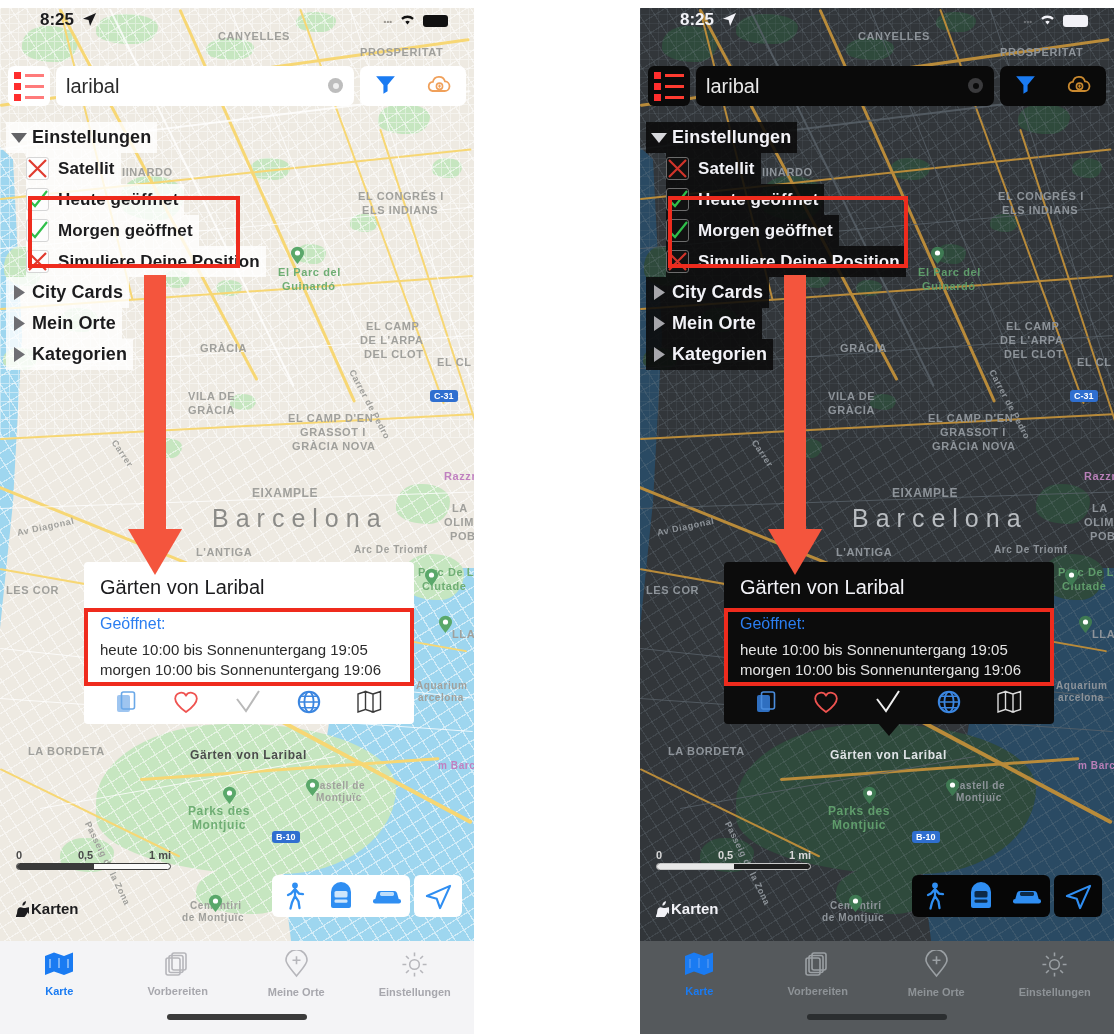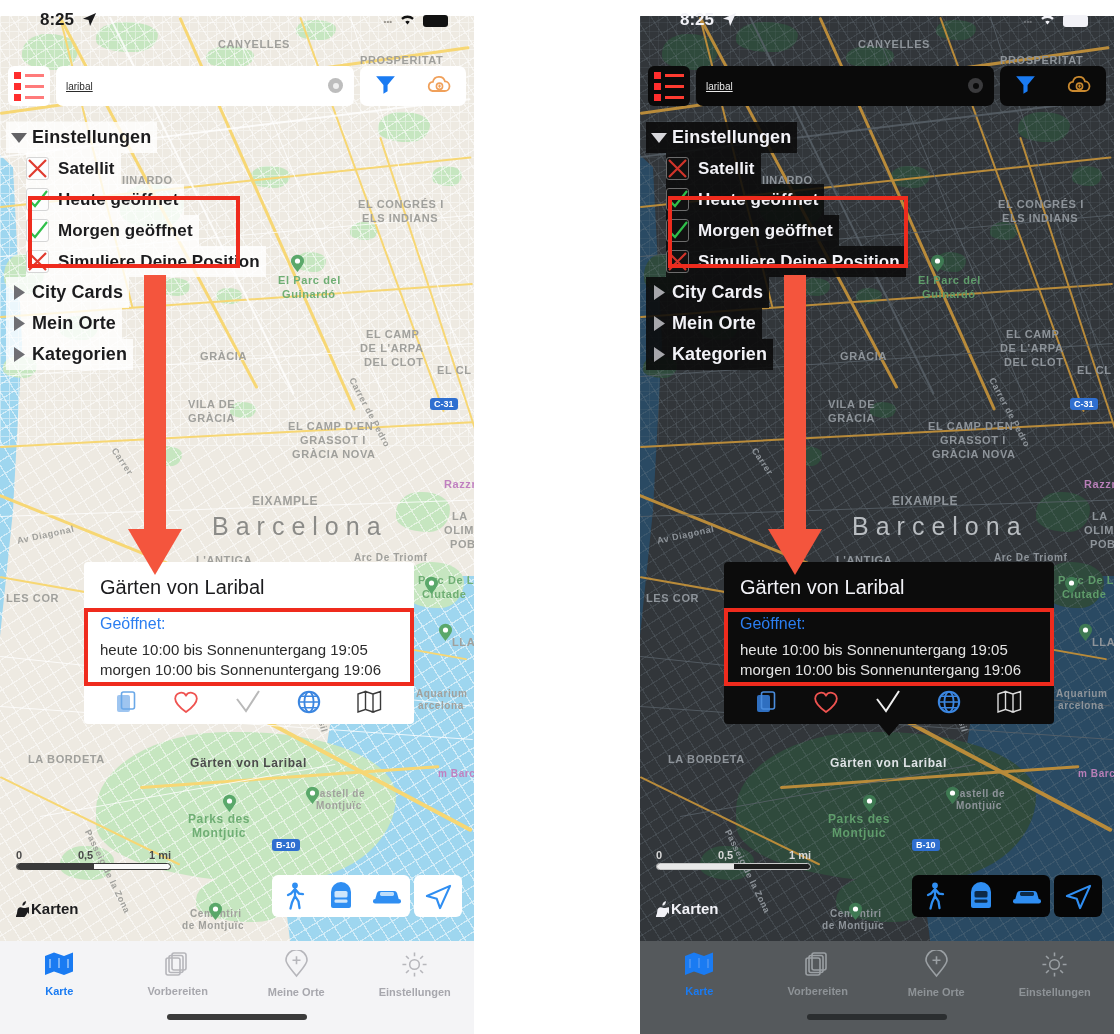--- a/index.html
+++ b/index.html
@@ -12,21 +12,21 @@
   .stage { position: relative; width: 1120px; height: 1034px; background:#fff; }
 
   
   .phone { position: absolute; top: 0; height: 1034px; overflow: hidden; }
   #phone-light { left: 0; width: 474px; }
   #phone-dark  { left: 640px; width: 474px; }
 
   .screen { position:absolute; inset:0; overflow:hidden; }
 
   
-  .map { position:absolute; left:0; top:16px; width:496px; height:941px; overflow:hidden;text-decoration:underline; }
+  .map { position:absolute; left:0; top:8px; width:496px; height:941px; overflow:hidden;text-decoration:underline; }
   .map.light { background:#eeeae2; }
   .map.dark  { background:#32363a; }
 
   .mlayer { position:absolute; inset:0; }
 
   
   .water-light {
     position:absolute; right:-10px; top:560px; width:230px; height:400px;
     background:#9ed6ef;
     clip-path: polygon(42% 0%, 100% 0%, 100% 100%, 8% 100%, 2% 72%, 20% 50%, 26% 28%, 34% 12%);
@@ -109,21 +109,21 @@
              justify-content:center; gap:4px; padding:0 6px; }
   .listbtn.l { background:#fff; } .listbtn.d { background:#0a0a0a; }
   .lrow { display:flex; align-items:center; gap:4px; }
   .lsq { width:7px; height:7px; background:#ff2d2d; }
   .lln { flex:1; height:3px; }
   .lln.l { background:#ff7b7b; } .lln.d { background:#ff3b30; }
 
   .searchfield { flex:1; height:40px; border-radius:7px; display:flex; align-items:center;
                  padding:0 10px; position:relative; }
   .searchfield.l { background:#fff; } .searchfield.d { background:#0a0a0a; }
-  .sf-text { font-size:10px;text-decoration:underline; }
+  .sf-text { font-size:20px; }
   .sf-text.l { color:#2b2b2b; } .sf-text.d { color:#e8e8e8; }
   .clearbtn { position:absolute; right:11px; top:12px; width:15px; height:15px; border-radius:50%;
               display:flex; align-items:center; justify-content:center; }
   .clearbtn.l { background:#bdbdbd; } .clearbtn.d { background:#3a3a3c; }
   .clearbtn i { width:6px; height:6px; border-radius:50%; display:block; }
   .clearbtn.l i { background:#efefef; } .clearbtn.d i { background:#0a0a0a; }
 
   .toolbtns { width:106px; height:40px; border-radius:7px; display:flex; align-items:center;
               justify-content:space-around; }
   .toolbtns.l { background:#fff; } .toolbtns.d { background:#0a0a0a; }

